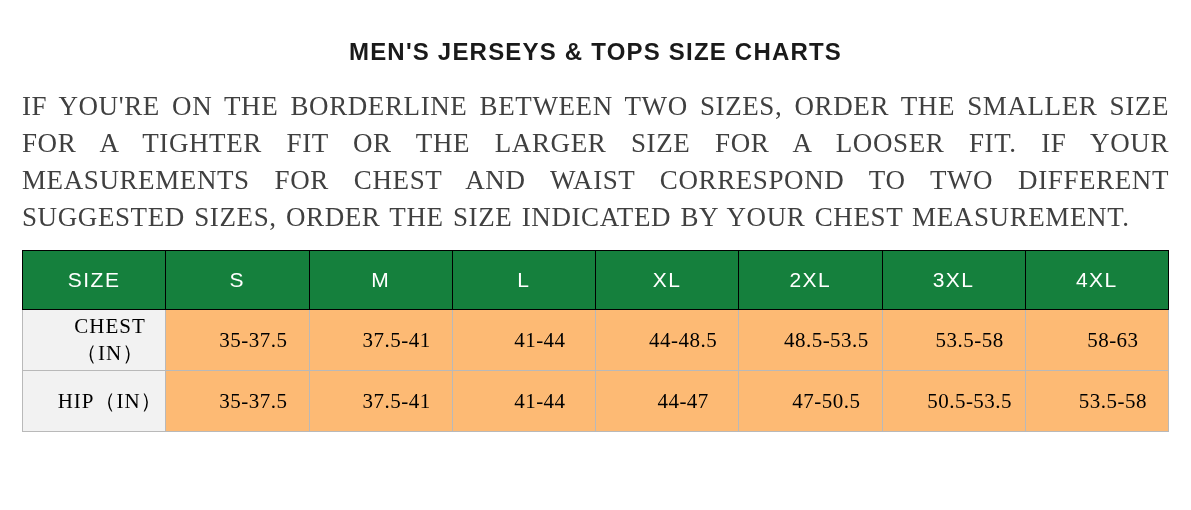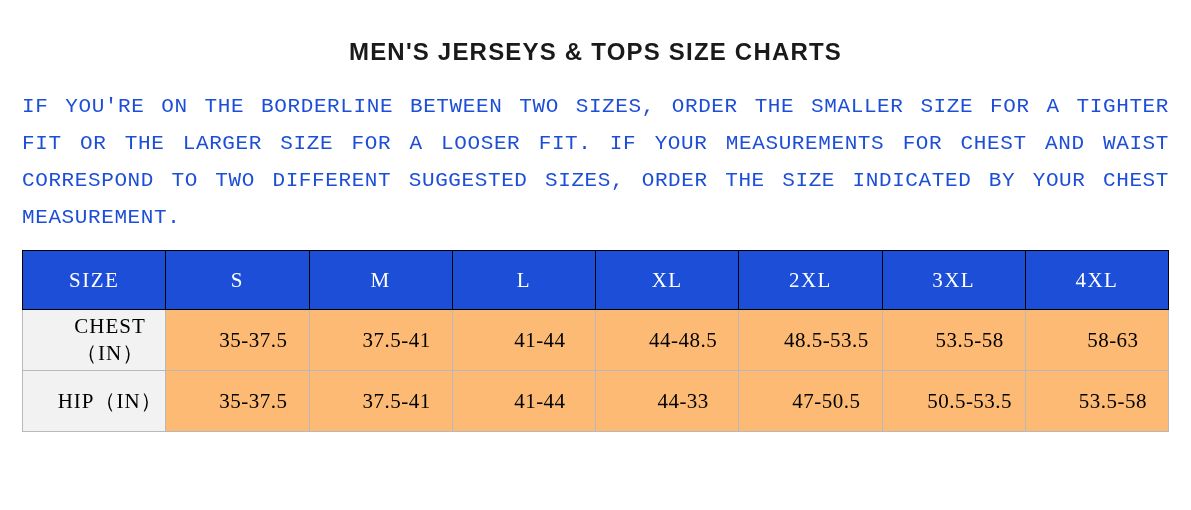--- a/index.html
+++ b/index.html
@@ -26,24 +26,24 @@
     font-family: "Liberation Sans", sans-serif;
     font-weight: bold;
     font-size: 24px;
     letter-spacing: 1.2px;
     color: #1a1a1a;
     margin: 32px 0 0 0;
     line-height: 40px;
   }
   .intro {
     margin: 16px 22px 0 22px;
-    font-family: Liberation Mono, monospace;
-    font-size: 21px;
+    font-family: Liberation Serif, serif;
+    font-size: 27px;
     line-height: 37px;
-    color: #1d4ed8;
+    color: #404040;
     letter-spacing: 0.6px;
     text-align: justify;
     text-align-last: left;
     word-spacing: 2px;
   }
   .table-wrap {
     margin: 14px 22px 0 22px;
   }
   table.size-chart {
     border-collapse: collapse;
@@ -53,25 +53,25 @@
   }
   table.size-chart th,
   table.size-chart td {
     border: 1px solid #b9b9b9;
     text-align: center;
     font-size: 21px;
     font-weight: normal;
     letter-spacing: 0.5px;
   }
   table.size-chart thead th {
-    background: #1d4ed8;
+    background: #15803d;
     color: #ffffff;
     height: 56px;
     border: 1px solid #000000;
-    font-family: Liberation Serif, serif;
+    font-family: Liberation Sans, sans-serif;
     letter-spacing: 1.5px;
   }
   table.size-chart tbody td {
     height: 58px;
     background: #ffffff;
     padding-left: 33px;
   }
   table.size-chart tbody td.rowhead {
     background: #f2f2f2;
     letter-spacing: 1px;
@@ -117,21 +117,21 @@
           <td class="value">44-48.5</td>
           <td class="value">48.5-53.5</td>
           <td class="value">53.5-58</td>
           <td class="value">58-63</td>
         </tr>
         <tr>
           <td class="rowhead">HIP（IN）</td>
           <td class="value">35-37.5</td>
           <td class="value">37.5-41</td>
           <td class="value">41-44</td>
-          <td class="value">44-33</td>
+          <td class="value">44-47</td>
           <td class="value">47-50.5</td>
           <td class="value">50.5-53.5</td>
           <td class="value">53.5-58</td>
         </tr>
       </tbody>
     </table>
   </div>
 
 </div>
 

